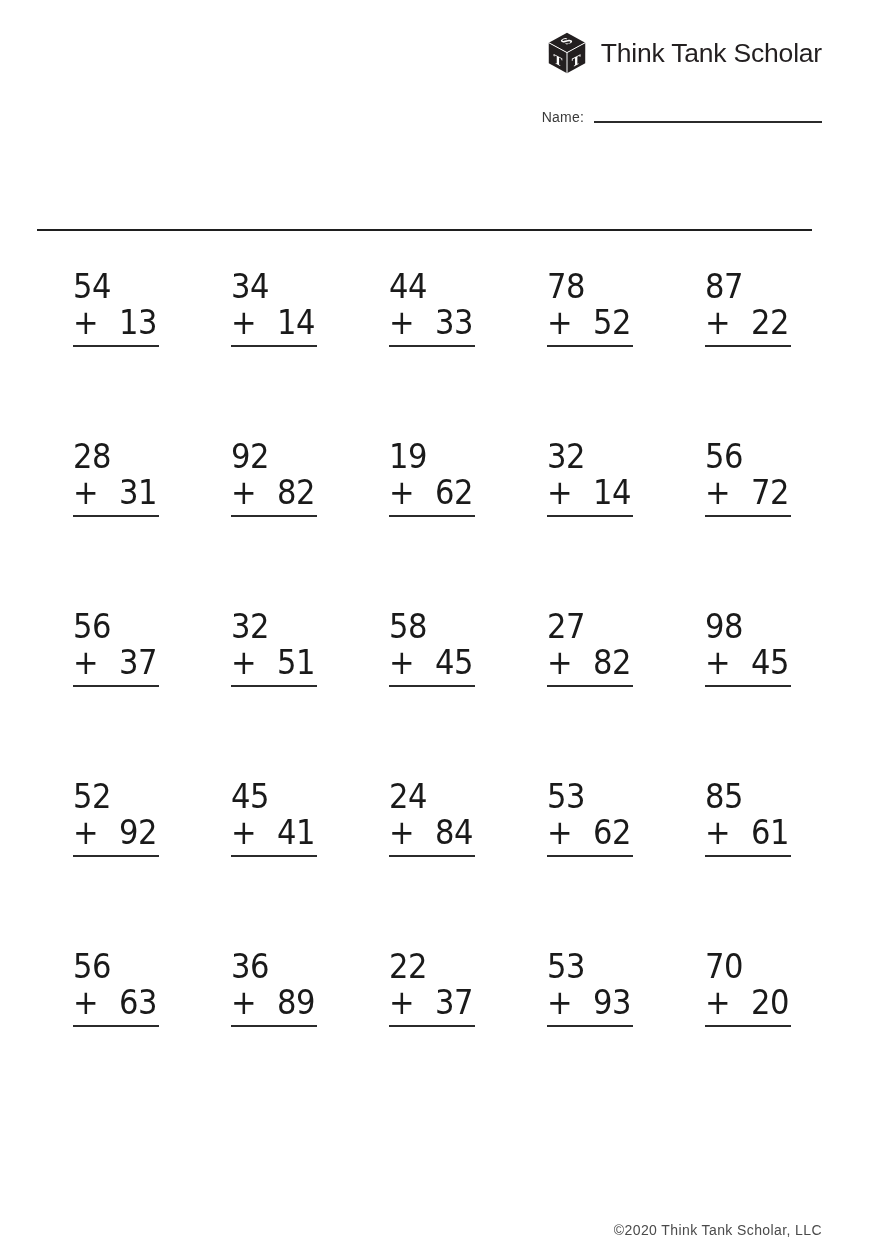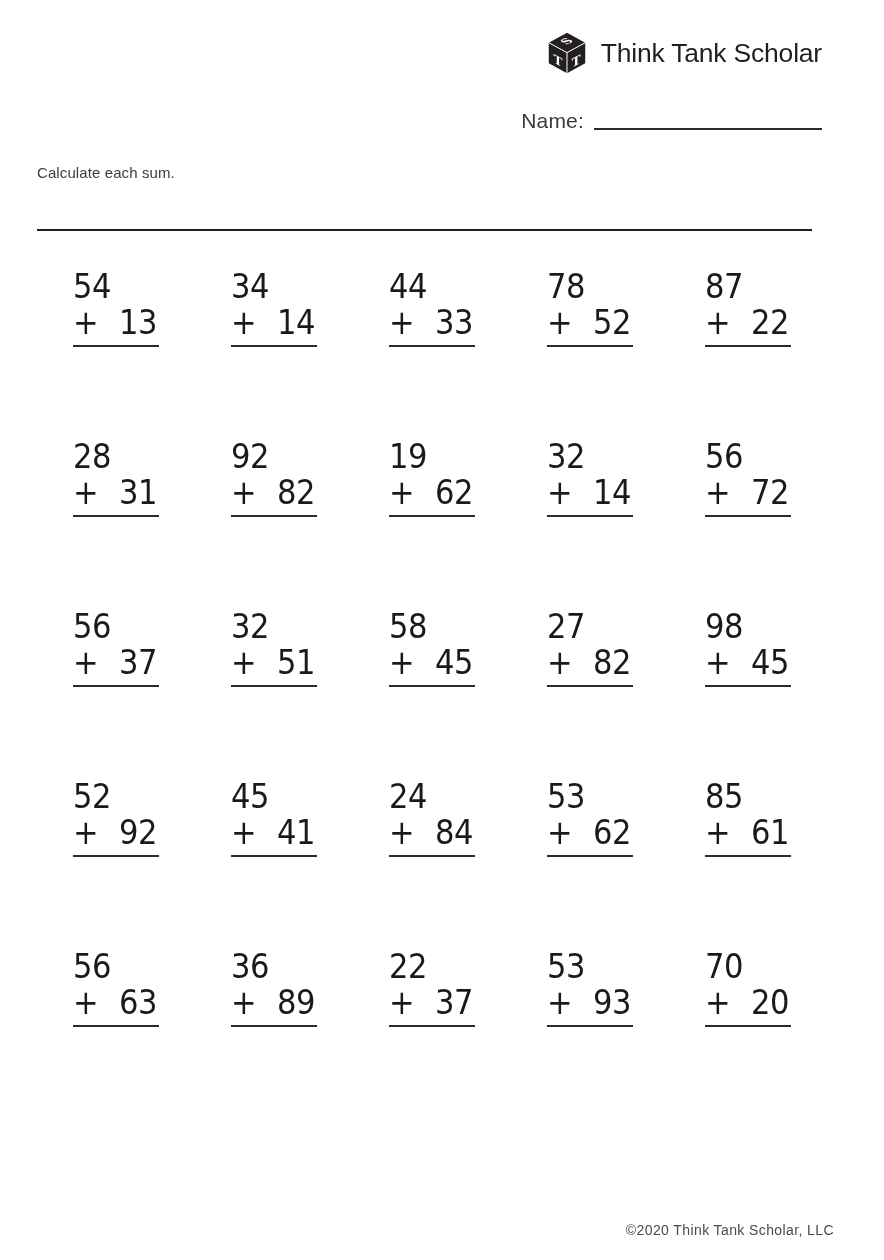--- a/index.html
+++ b/index.html
@@ -41,21 +41,21 @@
 
   .name-row {
     position: absolute;
     top: 110px;
     right: 62px;
     display: flex;
     align-items: flex-end;
     gap: 10px;
   }
   .name-label {
-    font-size: 21px;
+    font-size: 14px;
     color: #3a3a3a;
     letter-spacing: 0.2px;
     line-height: 1;
     padding-bottom: 2px;
   }
   .name-blank {
     width: 228px;
     height: 0;
     border-bottom: 2px solid #2b2b2b;
     margin-bottom: 3px;
@@ -144,21 +144,21 @@
   .addend-bottom.tight .op-sign {
     padding-right: 0;
   }
   .addend-bottom.wide .op-sign {
     padding-right: 14px;
   }
 
   
   .footer-copyright {
     position: absolute;
-    right: 50px;
+    right: 62px;
     bottom: 22px;
     font-size: 14px;
     color: #4a4a4a;
     letter-spacing: 0.4px;
     white-space: nowrap;
   }
 </style>
 </head>
 <body>
 
@@ -180,21 +180,20 @@
   </svg>
   <span class="brand-name">Think Tank Scholar</span>
 </div>
 
 <div class="name-row">
   <span class="name-label">Name:</span>
   <span class="name-blank"></span>
 </div>
 
 <div class="title-block">
-  <p class="worksheet-subtitle">Calculate each sum.</p>
 </div>
 <div class="header-rule"></div>
 
 <div class="problem-grid">
     <div class="problem">
       <div class="problem-inner">
         <div class="addend-top">54</div>
         <div class="addend-bottom">
           <span class="op-sign">+</span>
           <span>13</span>

